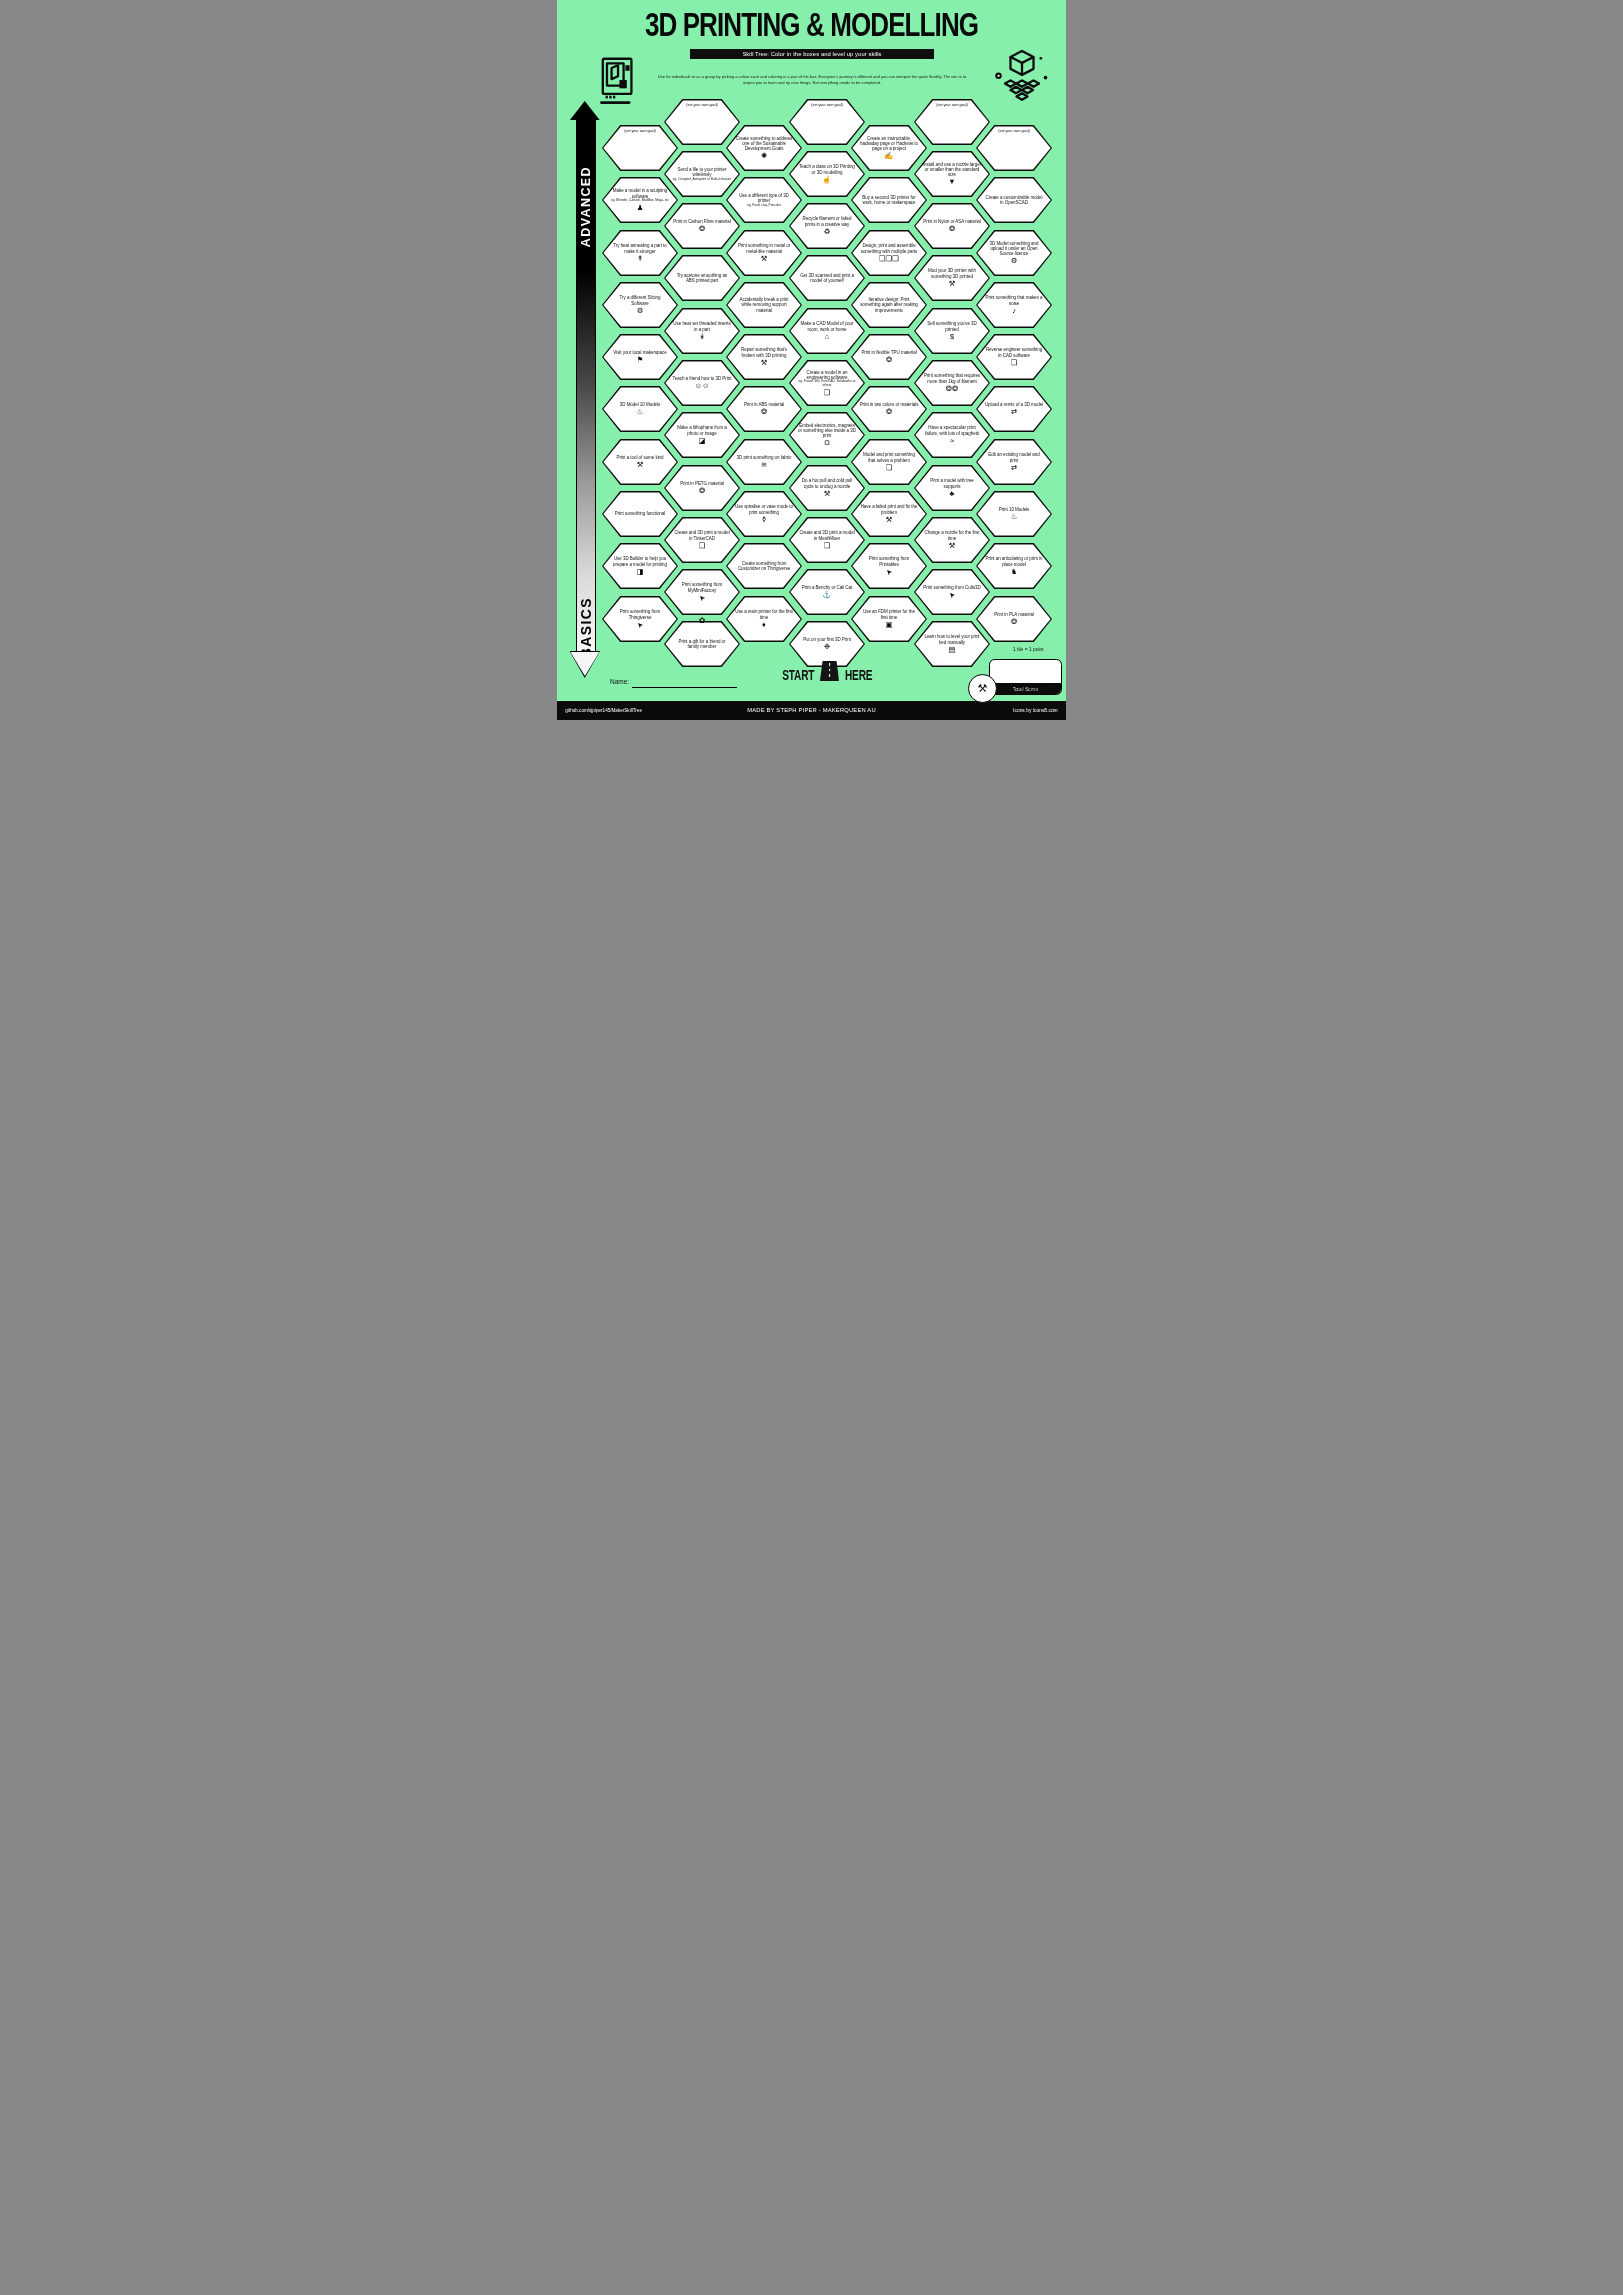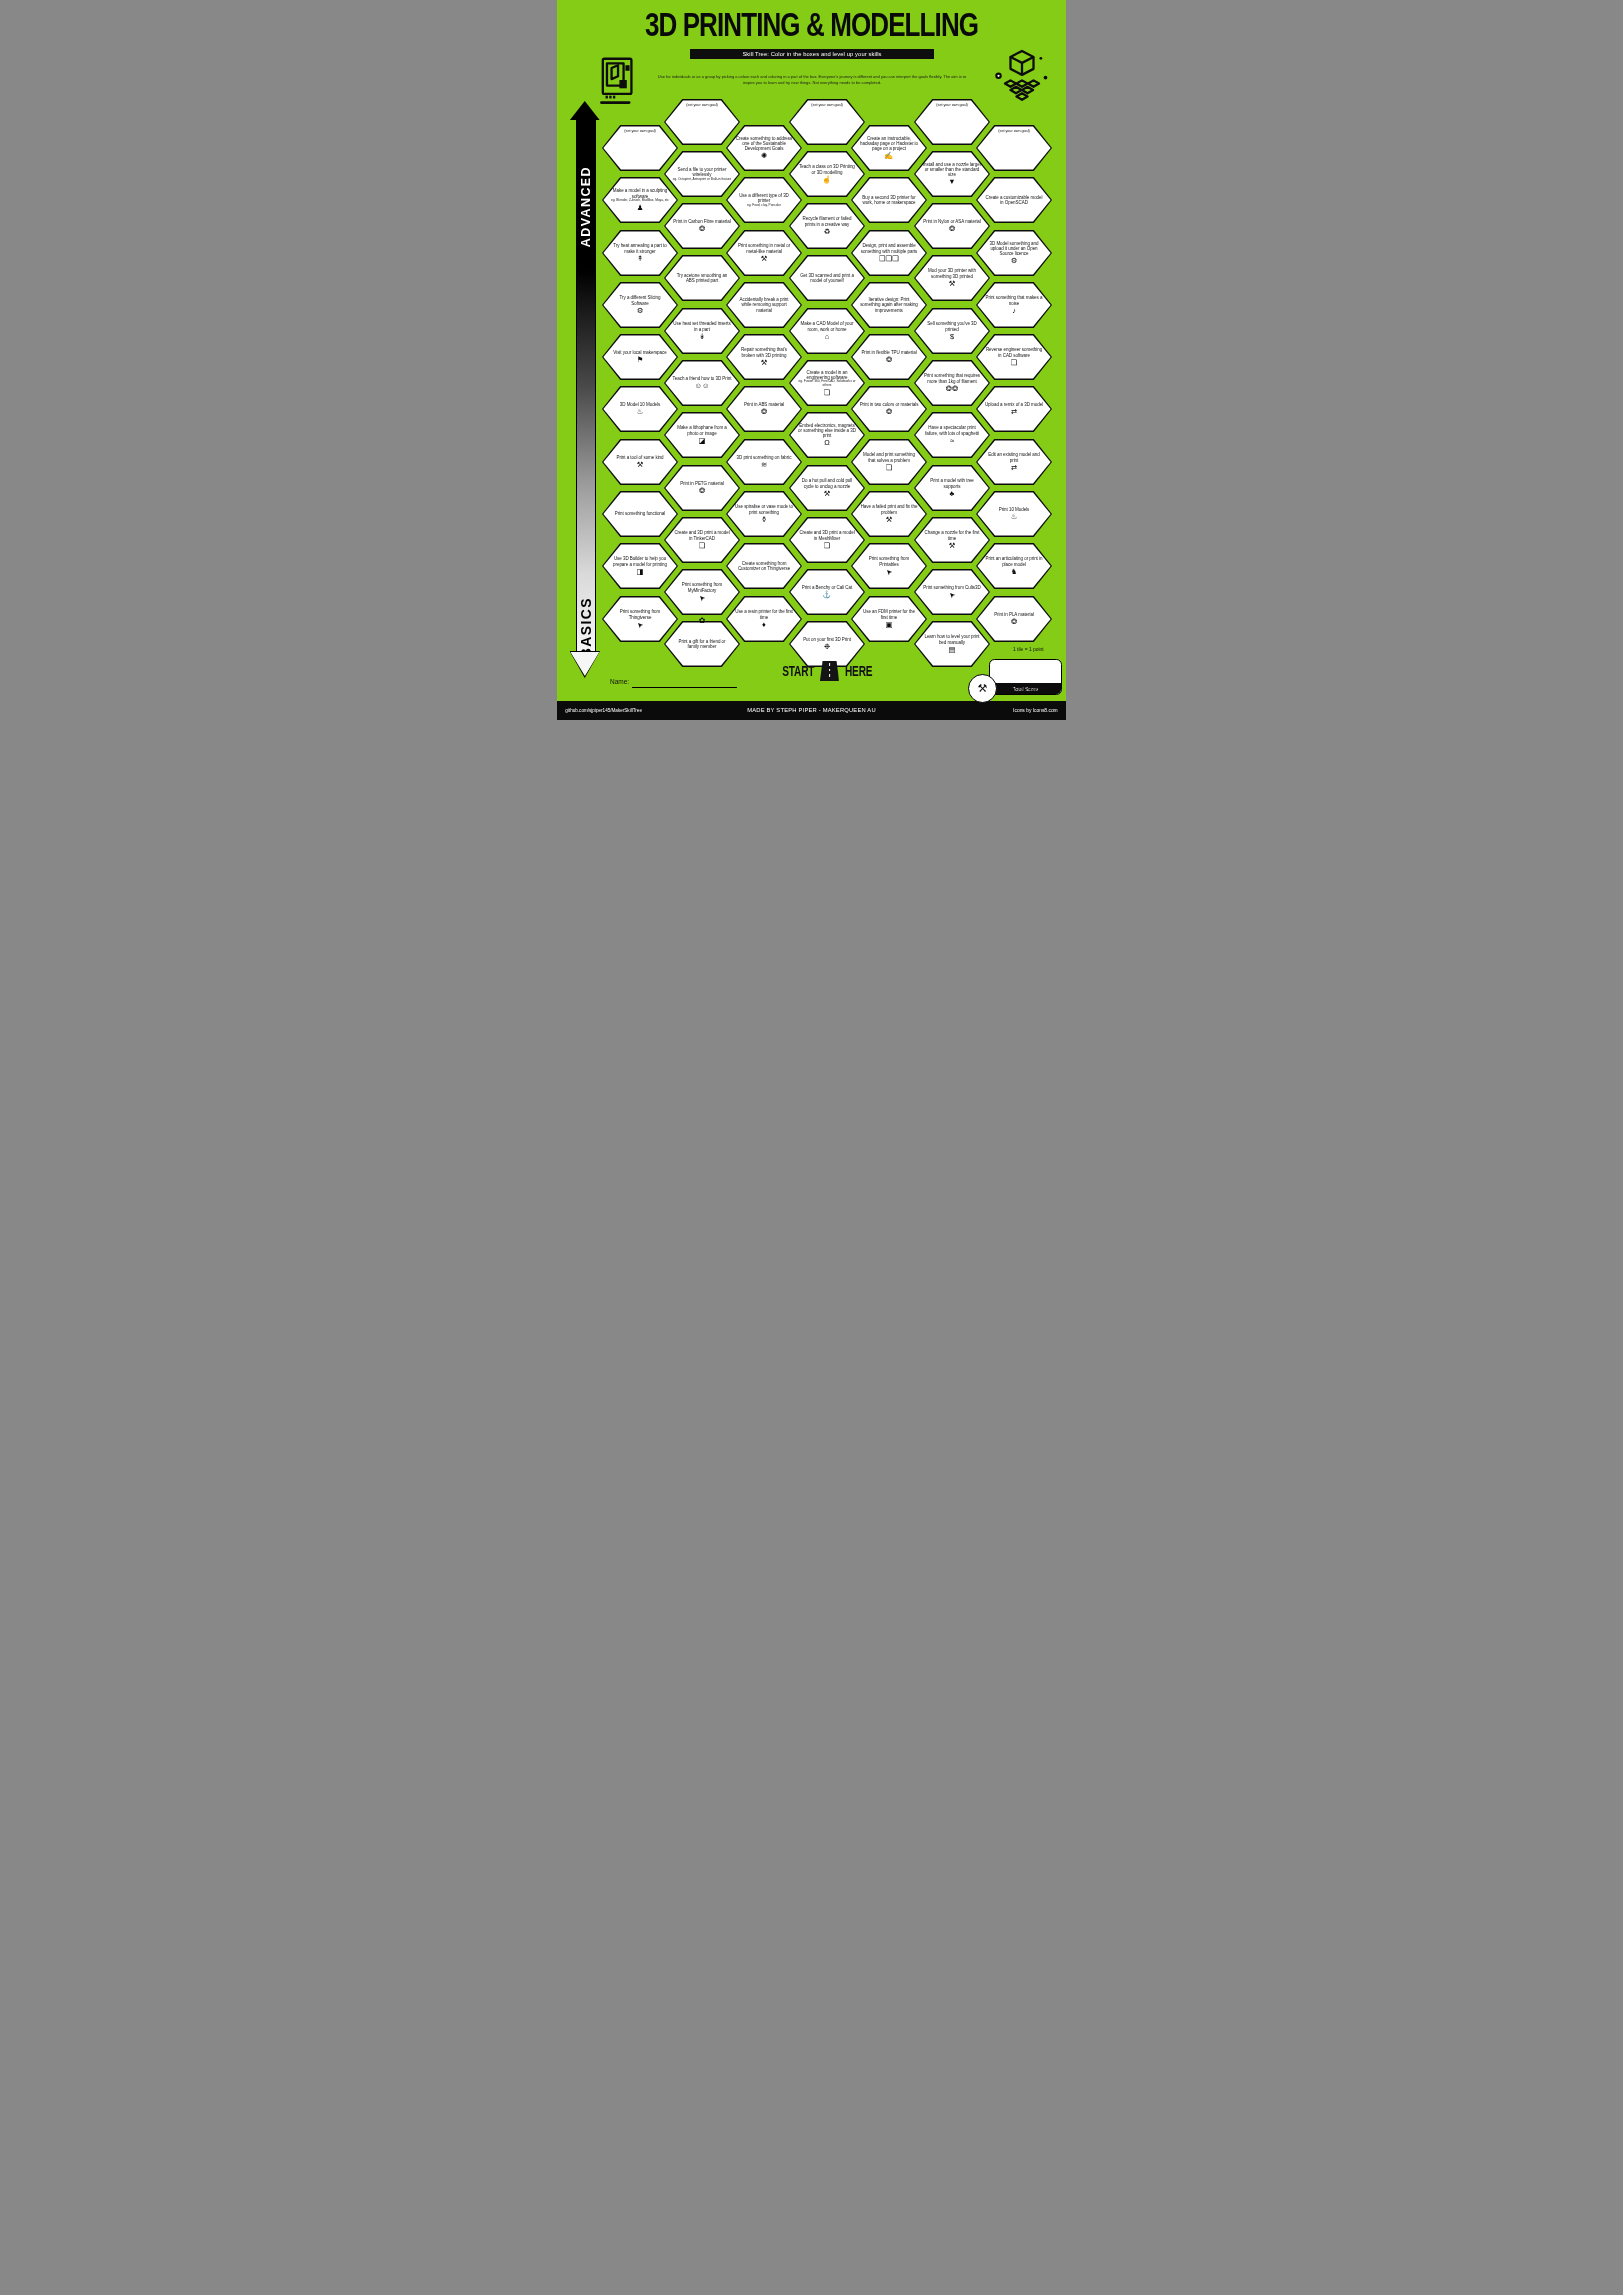--- a/index.html
+++ b/index.html
@@ -1,16 +1,16 @@
 <!DOCTYPE html>
 <html style="font-size:7.4px"><head>
 <meta charset="utf-8">
 <style>
   html,body{margin:0;padding:0;background:#888;}
-  .page{position:relative;width:509px;height:720px;margin:0 auto;background:#84cc16;
+  .page{position:relative;width:509px;height:720px;margin:0 auto;background:#86efac;
         font-family:"Liberation Sans",sans-serif;color:#111;overflow:hidden;}
   
   .title{position:absolute;left:50%;top:4.6px;transform:translateX(-50%) scale(1.0,1.28);
          transform-origin:center top;font-size:26px;font-weight:bold;letter-spacing:-0.9px;
          white-space:nowrap;color:#0a0a0a;}
   .subtitle-box{position:absolute;left:133px;top:49px;width:244px;height:10.2px;background:#0e0e0e;
          display:flex;align-items:center;justify-content:center;}
   .subtitle-box span{color:#fff;font-size:5.8px;letter-spacing:0.1px;}
   .description{position:absolute;left:95px;top:74px;width:320px;text-align:center;
          font-size:4px;line-height:1.4;color:#1c1c1c;}
@@ -44,21 +44,21 @@
   .hex-icon{font-size:7.4px;line-height:1.05;color:#0d0d0d;margin-top:0.5px;}
   .hex-sub:empty,.hex-icon:empty{display:none;}
   .hex.goal .hex-content{justify-content:flex-start;padding-top:0.5px;}
   .hex.goal .hex-label{font-size:3.8px;}
   .hex-icon.rot{transform:rotate(-135deg);display:inline-block;}
   .hex-icon.icon-top{position:absolute;top:-7px;left:50%;transform:translateX(-50%);margin:0;font-size:7.9px;}
   
   .name-row{position:absolute;left:53px;top:678px;font-size:6.5px;}
   .name-line{position:absolute;left:75px;top:687px;width:105px;height:0.9px;background:#000;}
   .start-here{position:absolute;left:270px;top:661px;transform:translateX(-50%);
-        display:flex;align-items:center;gap:4.2px;}
+        display:flex;align-items:flex-end;gap:4.2px;}
   .start-here b{font-size:11px;font-weight:bold;transform:scale(.92,1.25);letter-spacing:-0.2px;}
   .road{width:19.4px;height:20.4px;background:#141414;clip-path:polygon(14% 0,86% 0,100% 100%,0 100%);position:relative;}
   .road i{position:absolute;left:50%;top:1.9px;bottom:1.9px;width:1.4px;transform:translateX(-50%);
         background:repeating-linear-gradient(#fff 0 2.8px,transparent 2.8px 5.6px);}
   .tile-note{position:absolute;left:456px;top:647px;width:56px;font-size:4.9px;text-align:left;}
   .score-box{position:absolute;left:432px;top:659px;width:71px;height:34px;border:1.2px solid #000;
         border-radius:5.6px;background:#fff;overflow:hidden;}
   .score-band{position:absolute;left:0;right:0;bottom:0;height:11px;background:#0c0c0c;color:#fff;
         display:flex;align-items:center;justify-content:center;font-size:5.1px;}
   .cc-badge{position:absolute;left:411px;top:674px;width:27px;height:27px;border-radius:50%;

